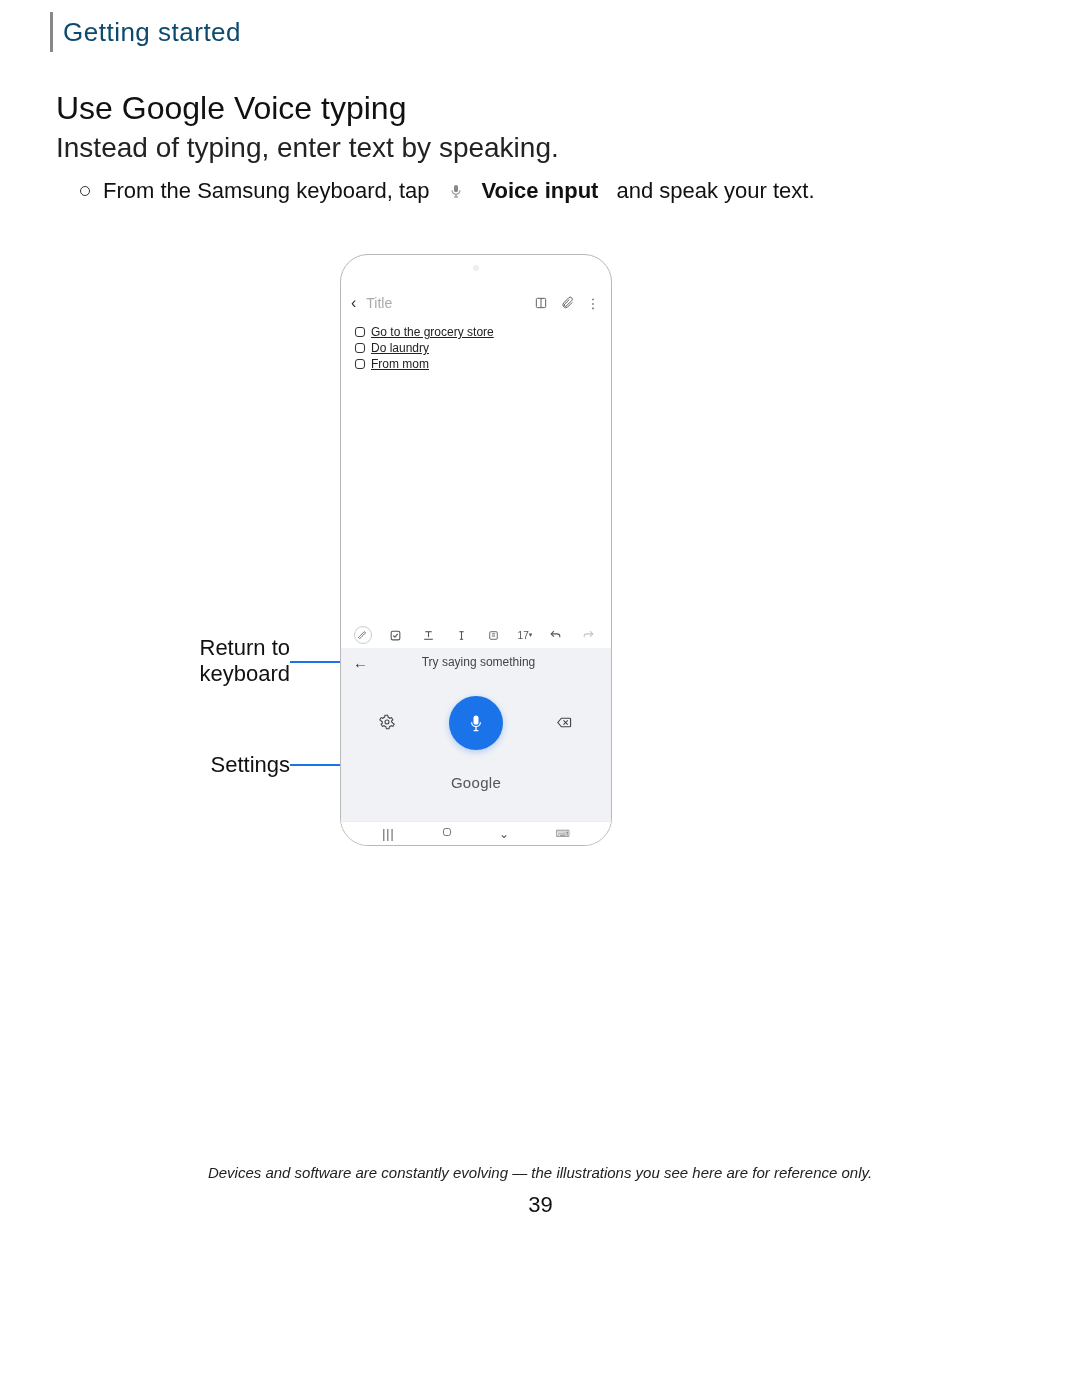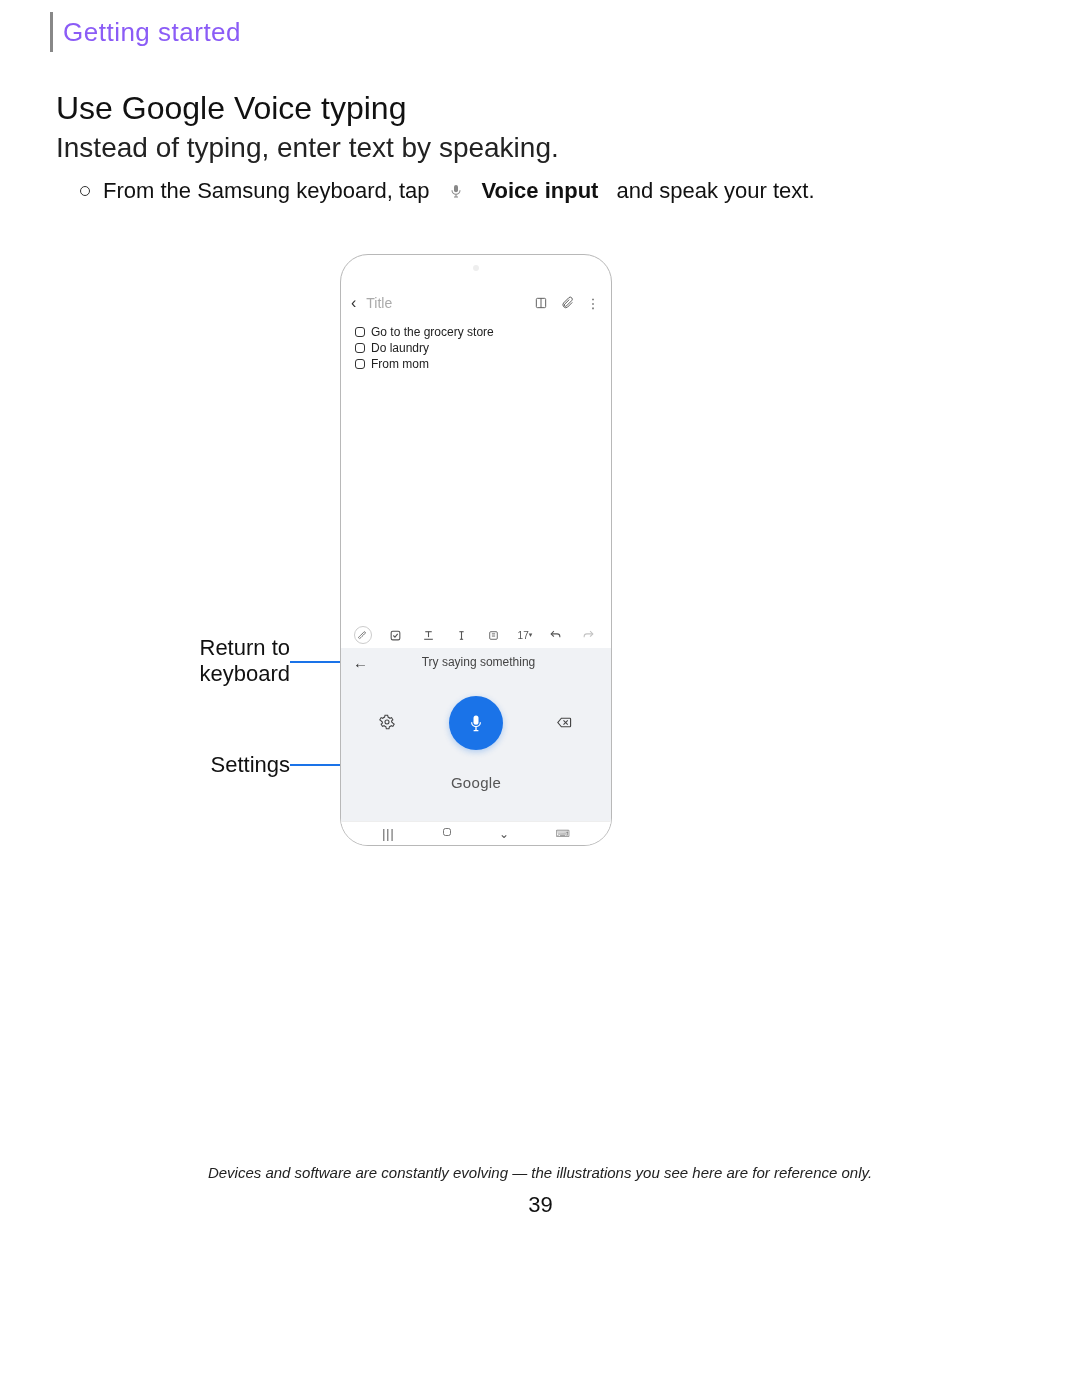--- a/index.html
+++ b/index.html
@@ -17,21 +17,21 @@
     top: 12px;
     border-left: 3px solid #888;
     padding-left: 10px;
     height: 40px;
     display: flex;
     align-items: center;
   }
   .section-header h4 {
     font-size: 26px;
     font-weight: 400;
-    color: #8b5cf6;
+    color: #0c4a6e;
     letter-spacing: 0.5px;
   }
   .heading {
     position: absolute;
     left: 56px;
     top: 90px;
     font-size: 32px;
     font-weight: 500;
   }
   .intro {
@@ -119,21 +119,21 @@
   .title-ph { color: #aaa; font-size: 14px; flex: 1; }
   .top-icon { width: 16px; height: 16px; color: #555; display:flex; align-items:center; justify-content:center; }
   .xs-icon { font-size: 13px; }
 
   .note-list {
     position: absolute;
     left: 14px; top: 70px;
     font-size: 12px;
     color: #222;
   }
-  .note-item { display: flex; align-items: center; gap: 6px; margin-bottom: 2px; }
+  .note-item { display: flex; align-items: center; gap: 6px; margin-bottom: 2px; text-decoration: underline; }
   .sq { width: 10px; height: 10px; border: 1.2px solid #333; border-radius: 3px; }
 
   .toolbar {
     position: absolute;
     left: 6px; right: 6px; top: 368px;
     height: 24px;
     display: flex;
     align-items: center;
     justify-content: space-around;
     color: #444;

